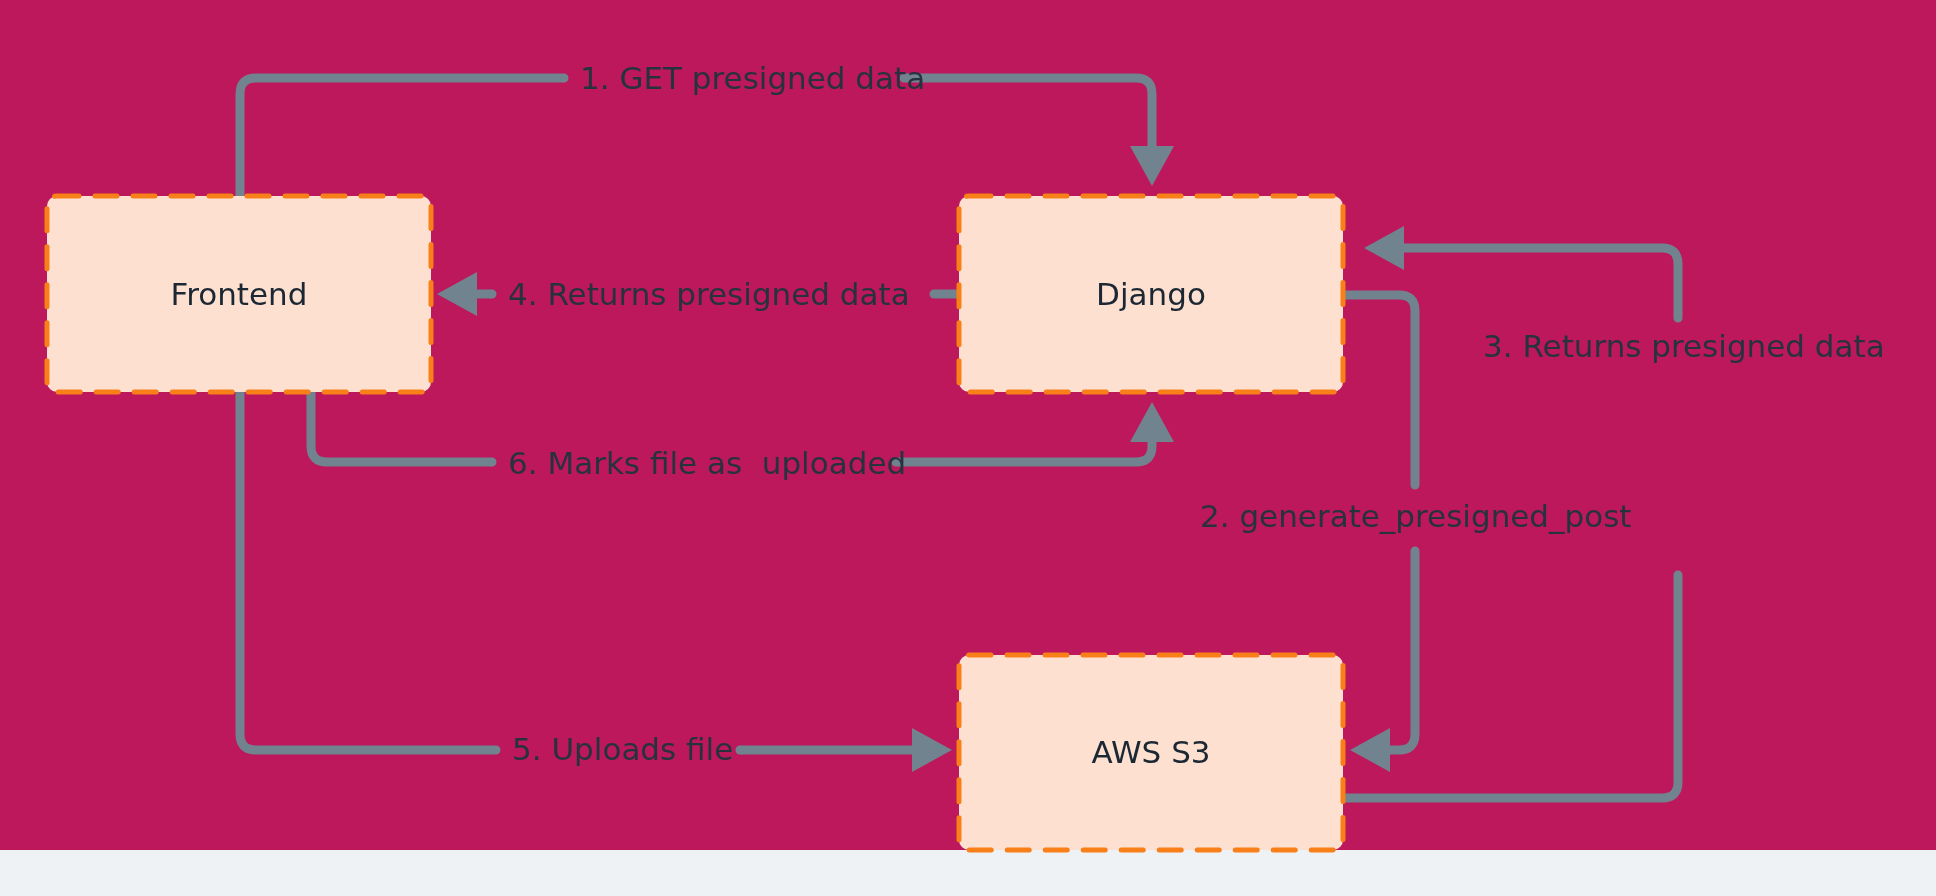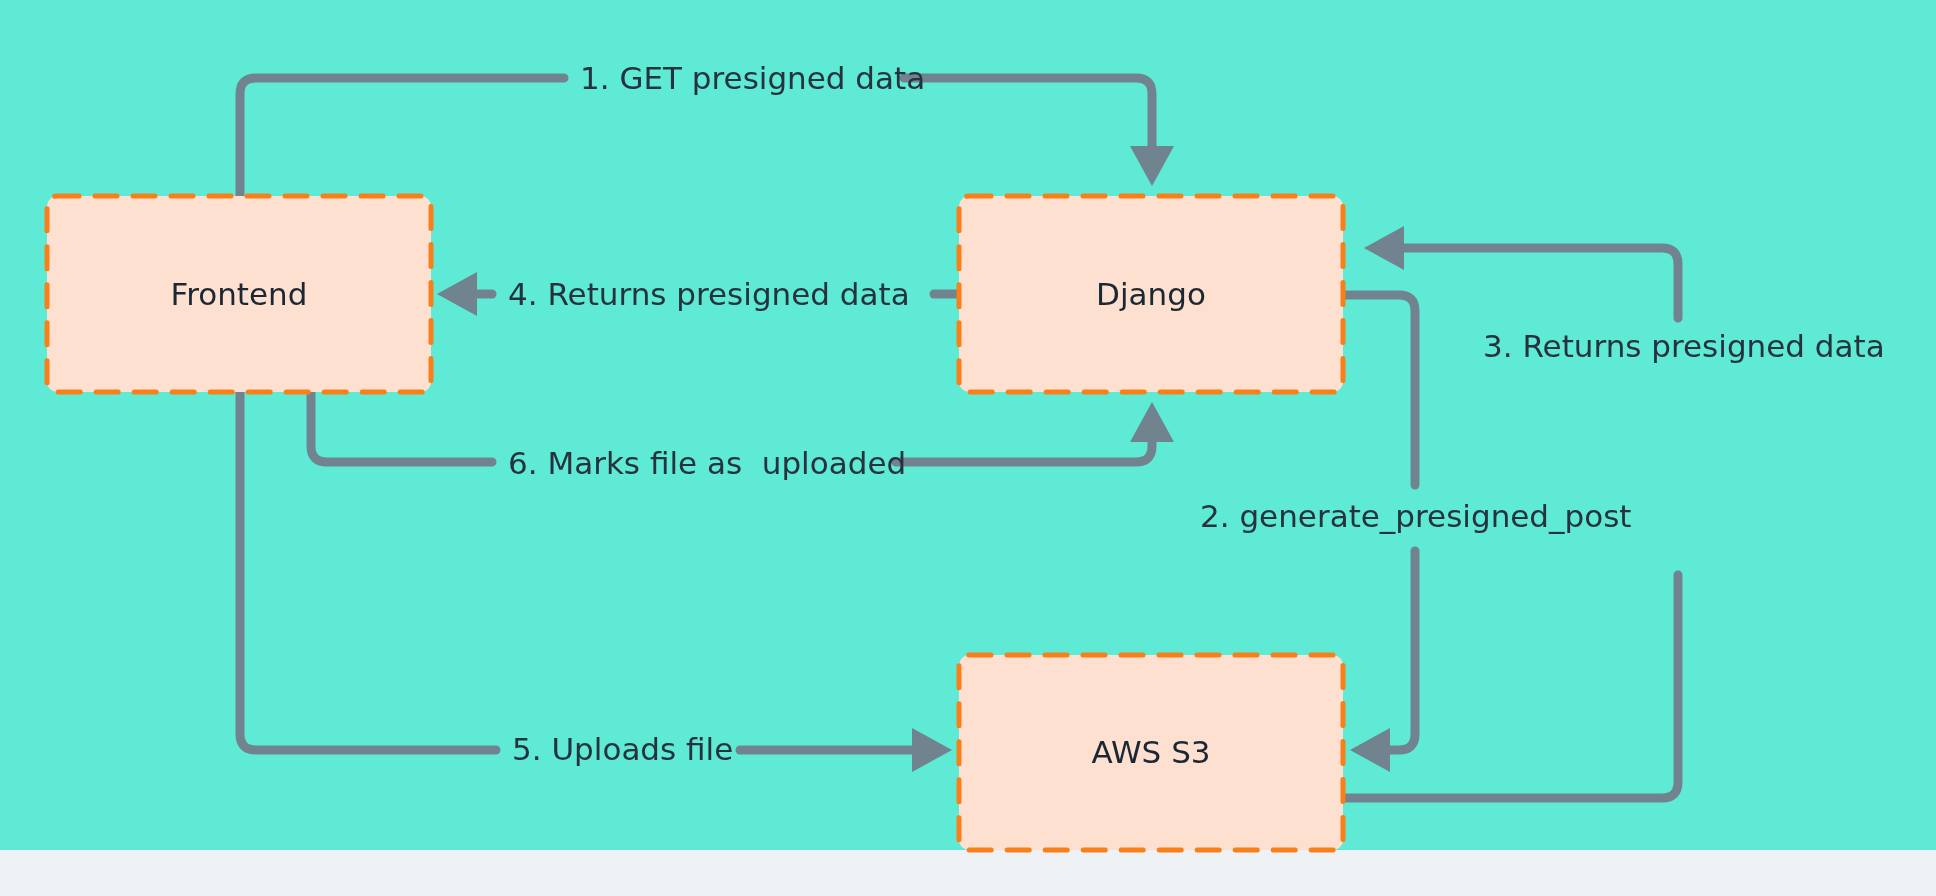--- a/index.html
+++ b/index.html
@@ -10,21 +10,21 @@
   body {
     width: 1936px;
     height: 896px;
     font-family: "DejaVu Sans", "Liberation Sans", sans-serif;
     overflow: hidden;
   }
   #diagram-root {
     position: relative;
     width: 1936px;
     height: 850px;
-    background: #5eead4;
+    background: #be185d;
   }
   svg.diagram-canvas {
     position: absolute;
     inset: 0;
     width: 1936px;
     height: 896px;
     display: block;
   }
   .node-box {
     fill: #fde0d0;

